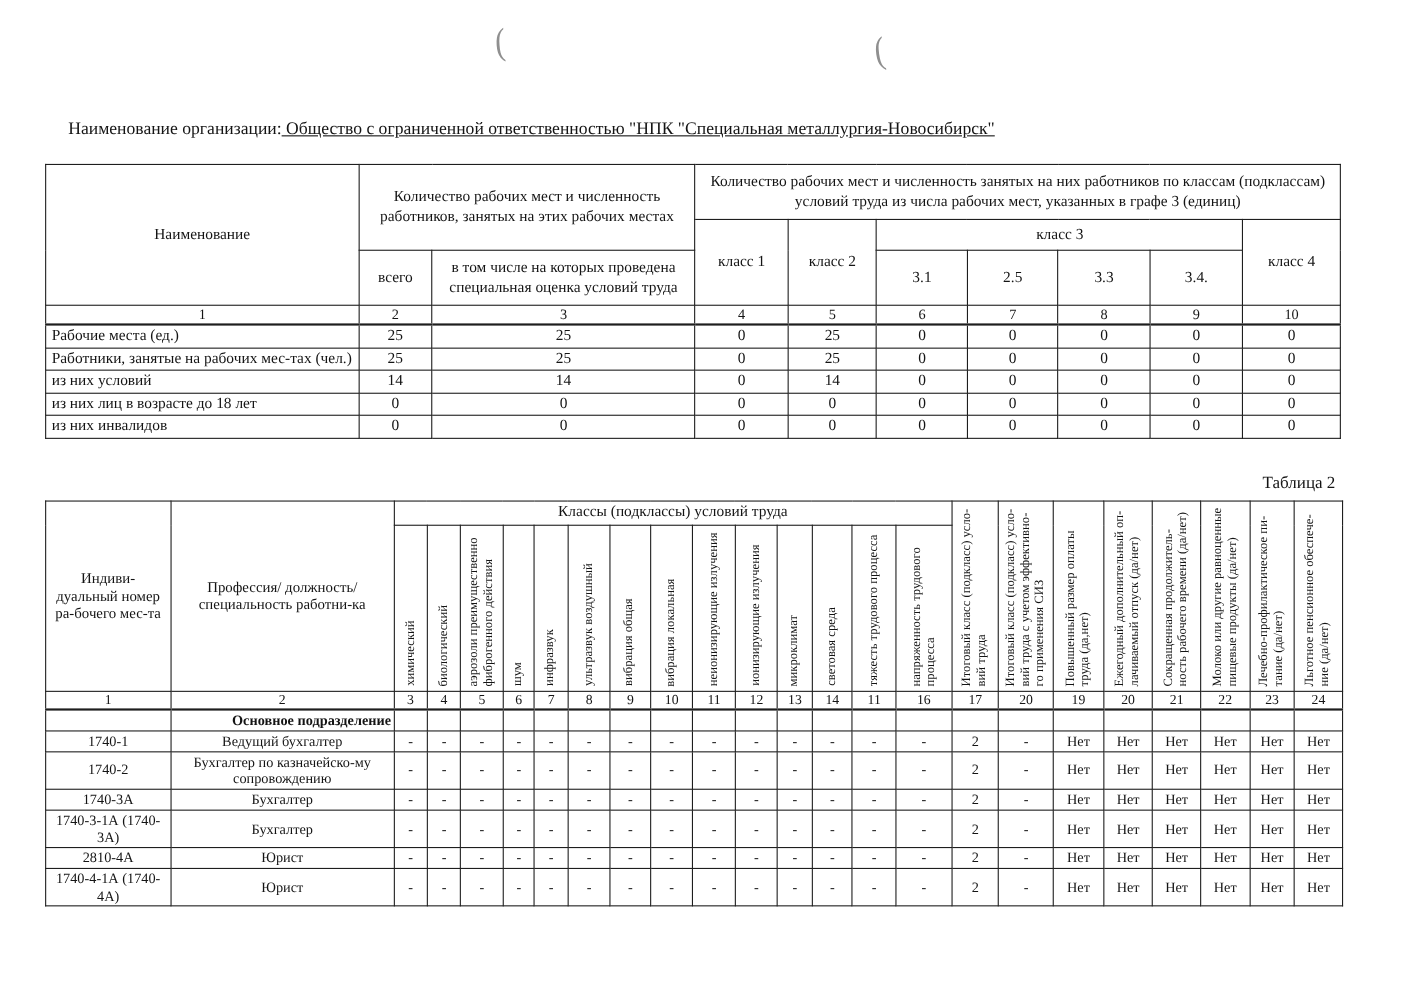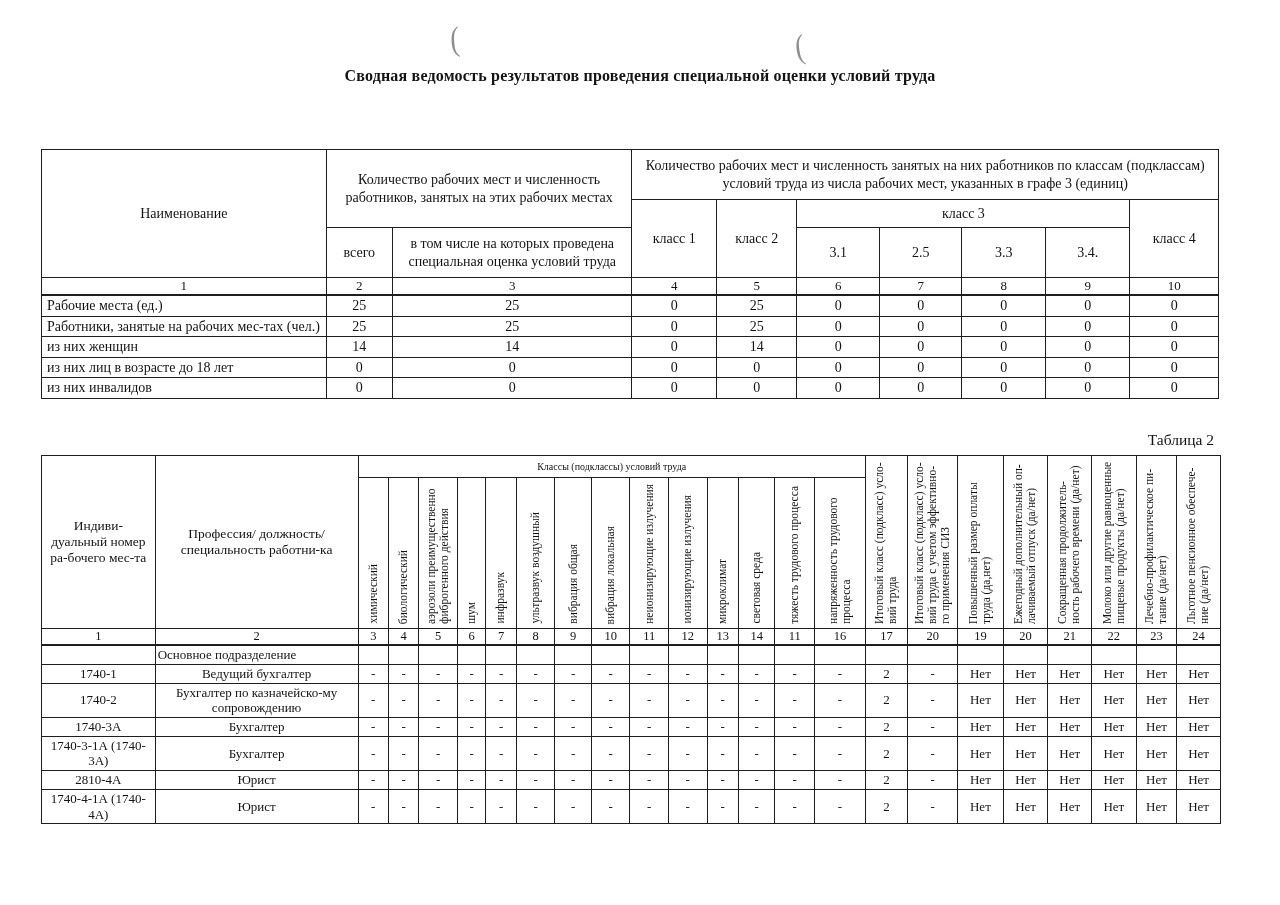--- a/index.html
+++ b/index.html
@@ -34,47 +34,47 @@
   .t1 tr.r3{height:50px;}
   .t1 tr.rnum{height:14px;}
   .t1 td.num{font-size:13px;padding:0 2px;border-bottom:2px solid #1e1e1e;}
   .t1 td.lbl{text-align:left;padding:1px 5px;}
   .t1 td.val{padding:1px 18px;text-align:center;}
 
   
   .t2{position:absolute;top:455px;left:41px;width:1180px;font-size:13px;}
   .t2 td{text-align:center;vertical-align:middle;padding:1px 2px;line-height:1.2;}
   .t2 tr.grp{height:22px;}
-  .t2 td.grpc{font-size:10px;}
+  .t2 td.grpc{font-size:14px;}
   .t2 tr.factors{height:150px;}
   .t2 td.hname{font-size:13.5px;padding:2px 4px;}
   .t2 td.rotcell{vertical-align:bottom;padding:4px 1px;}
   .rot{
     writing-mode:vertical-rl;transform:rotate(180deg);
     margin:0 auto;max-height:140px;
     font-size:11.5px;line-height:1.15;text-align:left;
   }
   .rot-tall{max-height:164px;}
   .t2 tr.rnum{height:16px;}
   .t2 td.num{font-size:12.5px;padding:0 1px;border-bottom:2px solid #1e1e1e;}
-  .t2 td.section{font-weight:normal;text-align:left;}
+  .t2 td.section{font-weight:bold;text-align:right;}
   .t2 td.idc{padding:1px 2px;}
   .t2 td.prof{padding:1px 3px;}
   .t2 tbody tr{height:19px;}
 </style>
 </head>
 <body>
 
 <div class="page">
 
   <span class="artifact mark1">(</span>
   <span class="artifact mark2">(</span>
 
-  <div class="title">Сводная ведомость результатов проведения специальной оценки условий труда</div>
-
+
+  <div class="orgline"><span>Наименование организации:</span><span class="u">&nbsp;<span>Общество с ограниченной ответственностью "НПК "Специальная металлургия-Новосибирск"</span></span></div>
 
   <div class="cap cap1">Таблица 1</div>
 
   <table class="t1">
     <colgroup>
       <col style="width:283px">
         <col style="width:66px">
         <col style="width:238px">
       <col style="width:84px">
         <col style="width:80px">
@@ -136,21 +136,21 @@
           <td class="val">25</td>
           <td class="val">0</td>
           <td class="val">25</td>
           <td class="val">0</td>
           <td class="val">0</td>
           <td class="val">0</td>
           <td class="val">0</td>
           <td class="val">0</td>
         </tr>
         <tr>
-          <td class="lbl">из них женщин</td>
+          <td class="lbl">из них условий</td>
           <td class="val">14</td>
           <td class="val">14</td>
           <td class="val">0</td>
           <td class="val">14</td>
           <td class="val">0</td>
           <td class="val">0</td>
           <td class="val">0</td>
           <td class="val">0</td>
           <td class="val">0</td>
         </tr>

